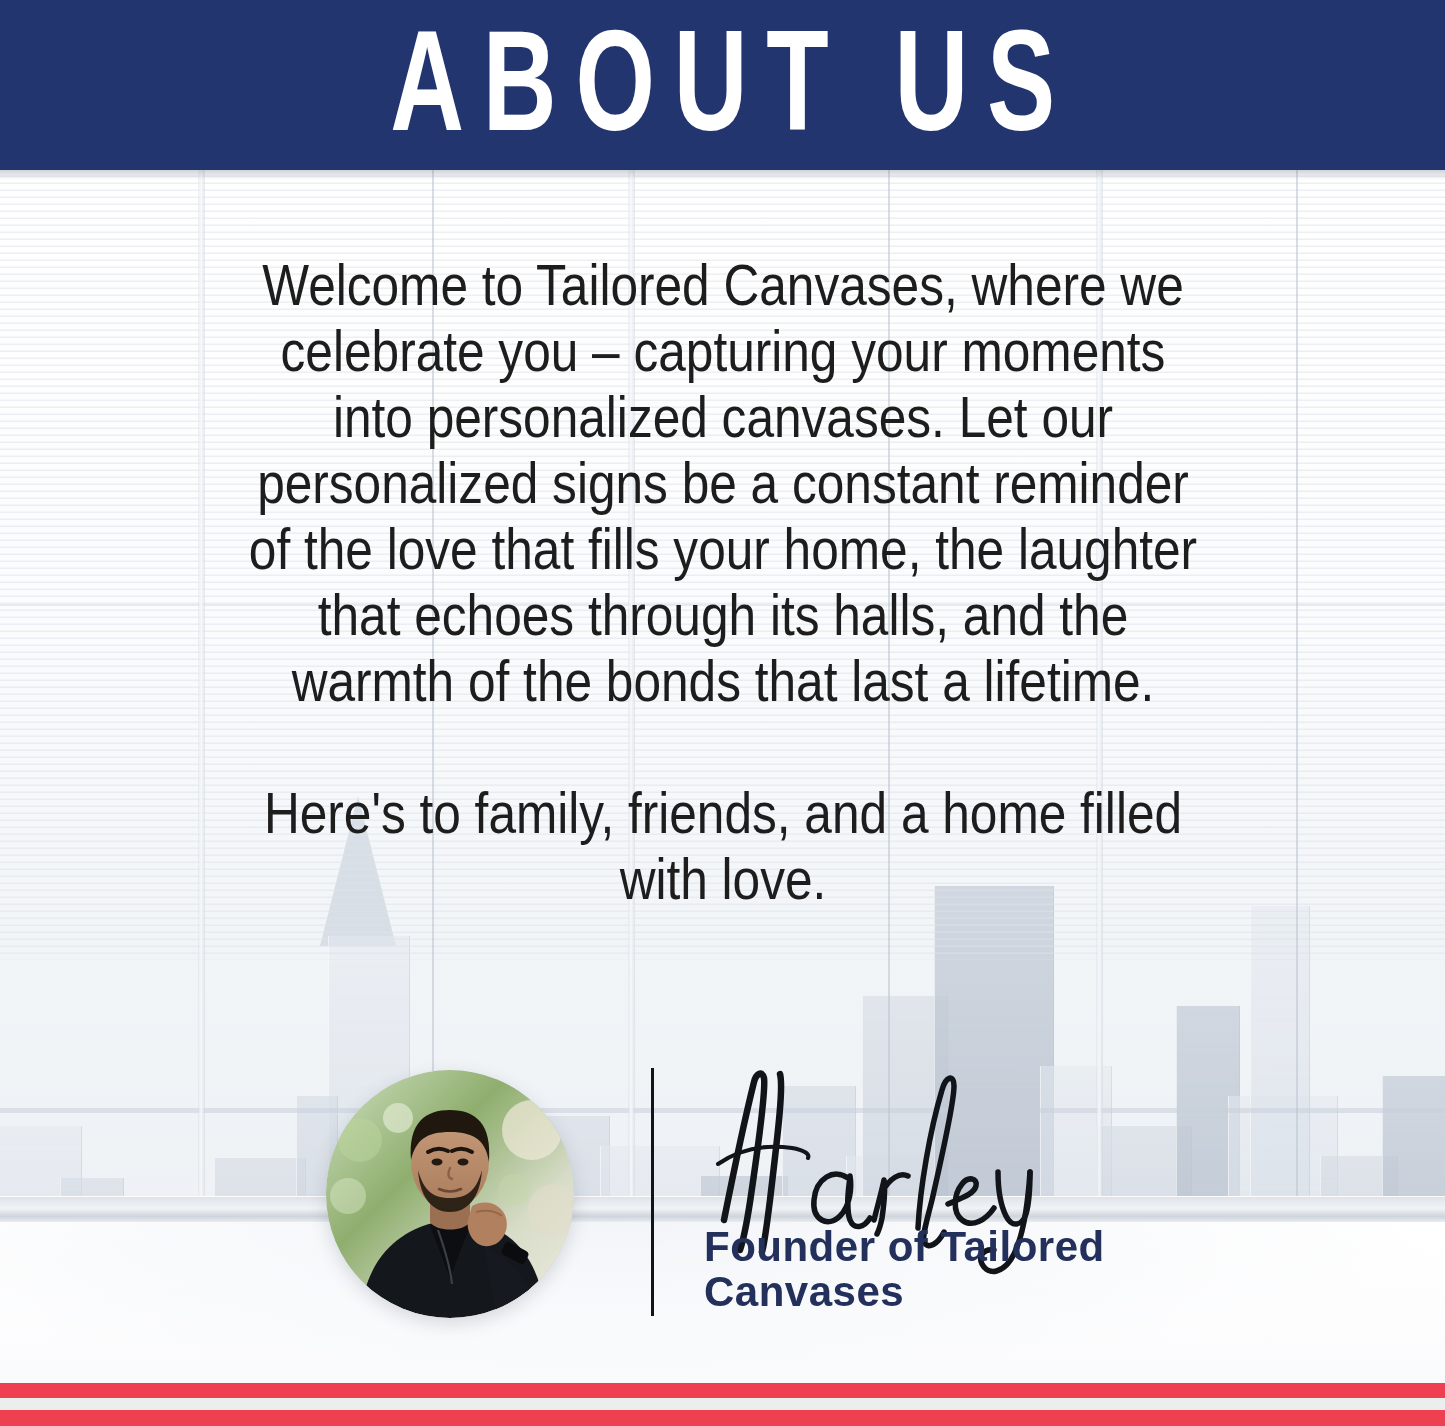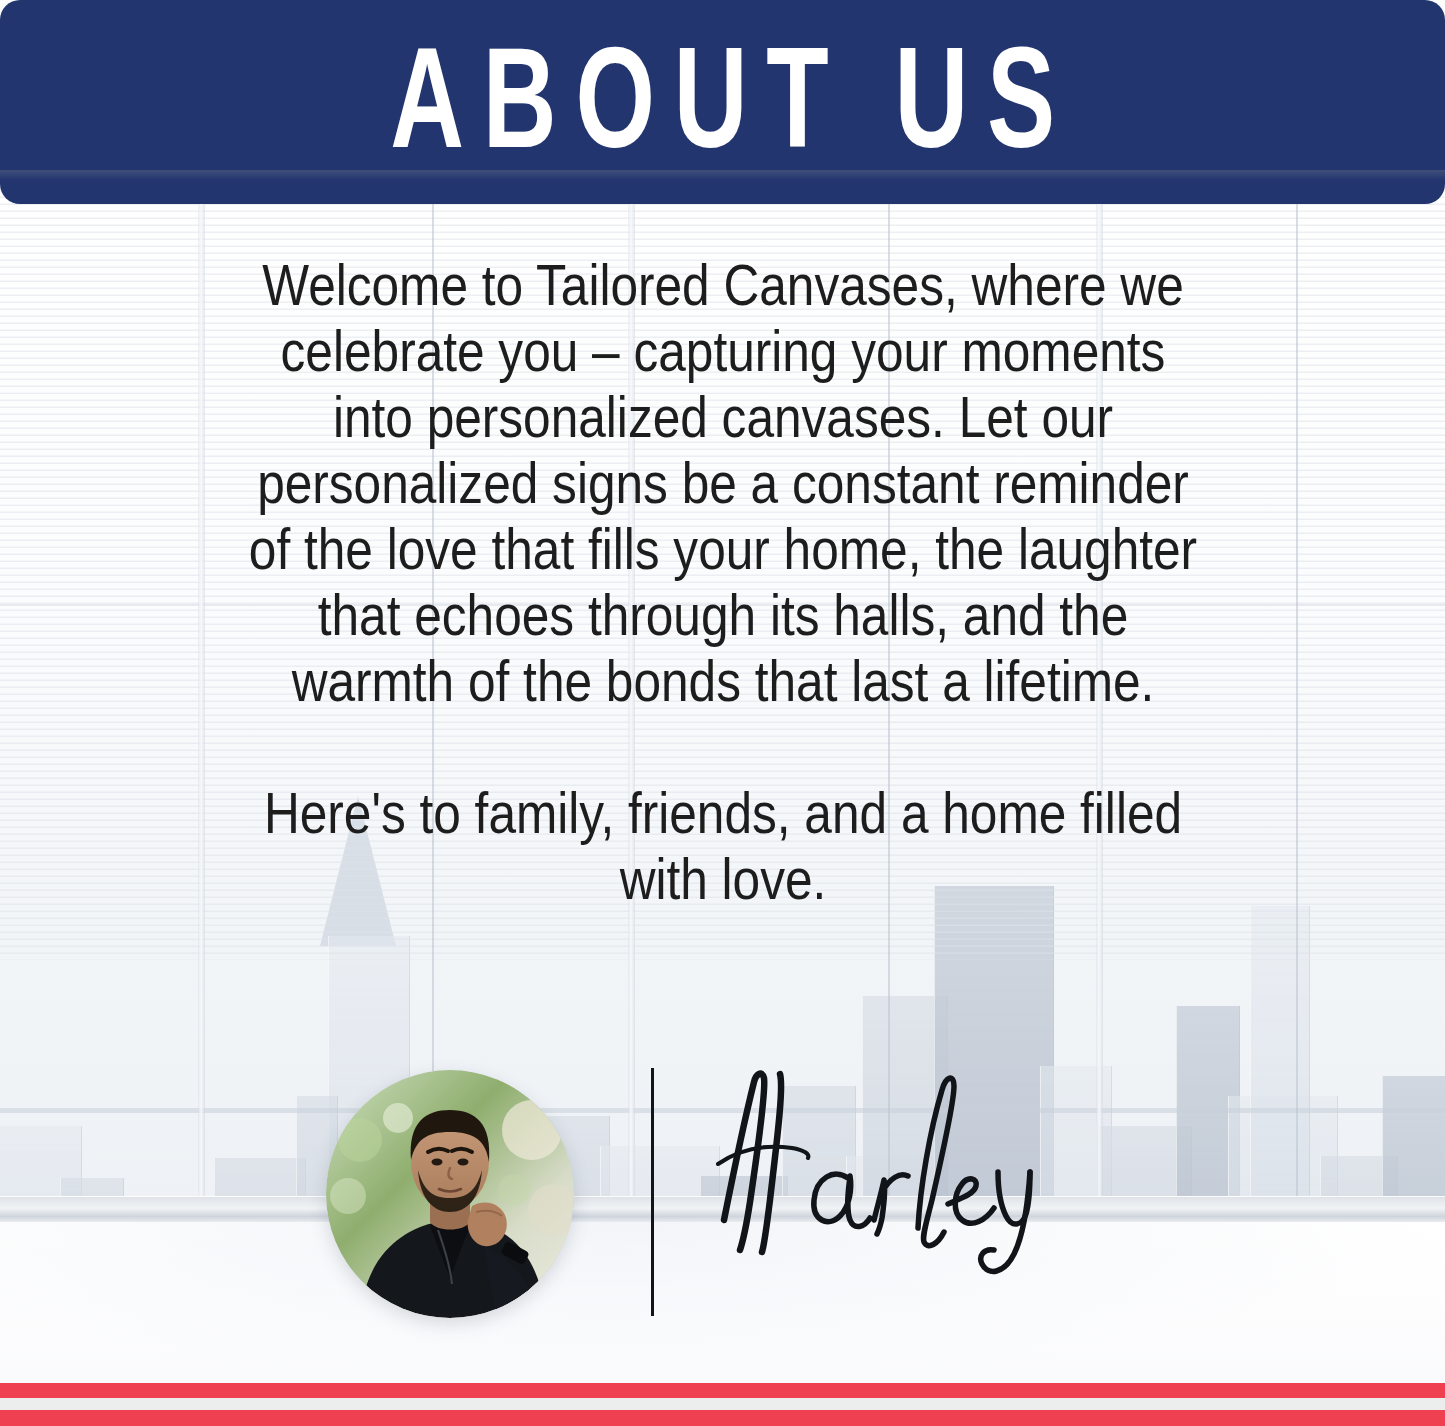--- a/index.html
+++ b/index.html
@@ -77,24 +77,24 @@
   .mullion.thin { width:2px; background:rgba(186,194,205,0.55); }
   
   .rail {
     position:absolute; left:0; right:0; top:1108px; height:5px;
     background:rgba(200,208,218,0.55);
   }
   .rail.hi { top:604px; height:2px; background:rgba(206,213,222,0.45); }
 
   
   .header {
-    position:absolute; left:0; top:0; width:1445px; height:204px;
+    position:absolute; left:0; top:0; width:1445px; height:170px;
     background:#22356f;
     z-index:3;
-    display:flex; align-items:center; justify-content:center;border-radius:20px;
+    display:flex; align-items:center; justify-content:center;
   }
   .header-title {
     color:#ffffff;
     font-family:"Liberation Sans", sans-serif;
     font-weight:700;
     font-size:142px;
     line-height:1;
     letter-spacing:26px;
     transform:scaleX(0.72) translateY(-4px);
     transform-origin:center;
@@ -329,18 +329,22 @@
 
           <path d="M268 152 C282 146 294 142 296 134 C298 126 288 124 282 132 C274 142 272 160 282 168 C292 176 306 168 314 156" stroke-width="5.5"></path>
 
           <path d="M318 120 C318 136 320 152 326 164 C332 176 342 174 346 162 C350 148 350 132 350 120" stroke-width="5.5"></path>
           <path d="M350 120 C348 150 344 182 334 202 C324 222 308 224 302 212 C298 204 304 196 314 198" stroke-width="5.5"></path>
         </g>
       </svg>
     </div>
   </div>
 
+  <div class="founder-role">
+    <div>Founder of Tailored</div>
+    <div>Canvases</div>
+  </div>
 
   <div class="stripe stripe-a"></div>
   <div class="stripe-gap"></div>
   <div class="stripe stripe-b"></div>
 
 </div>
 
 </body></html>

